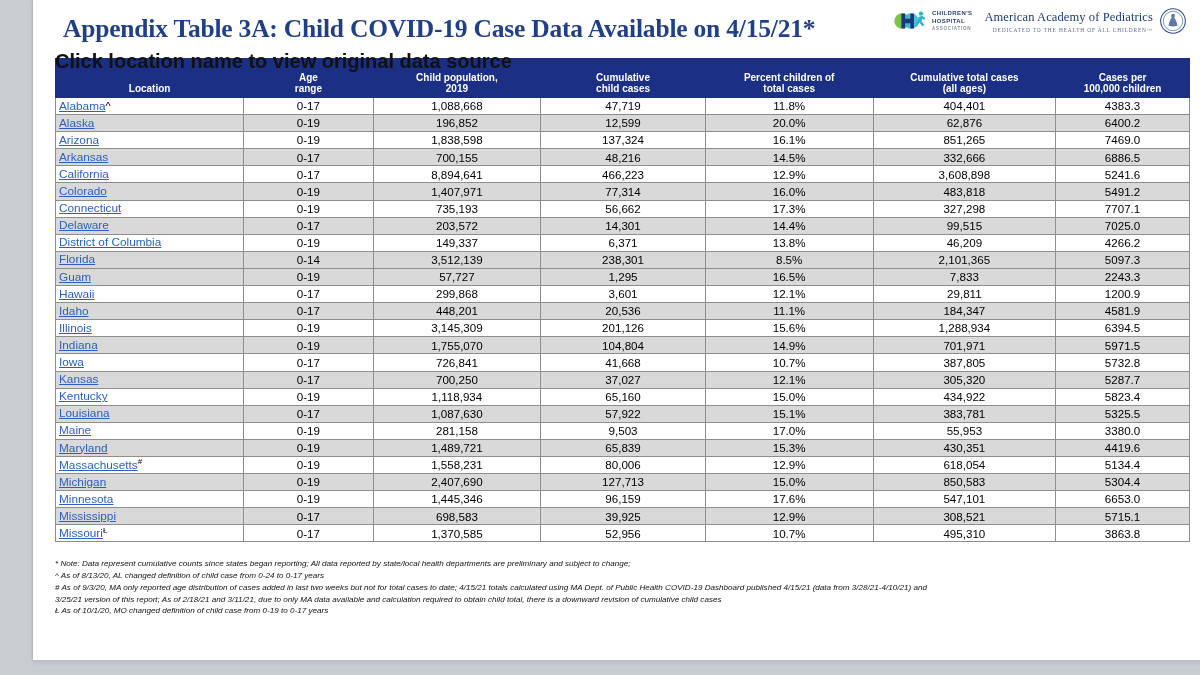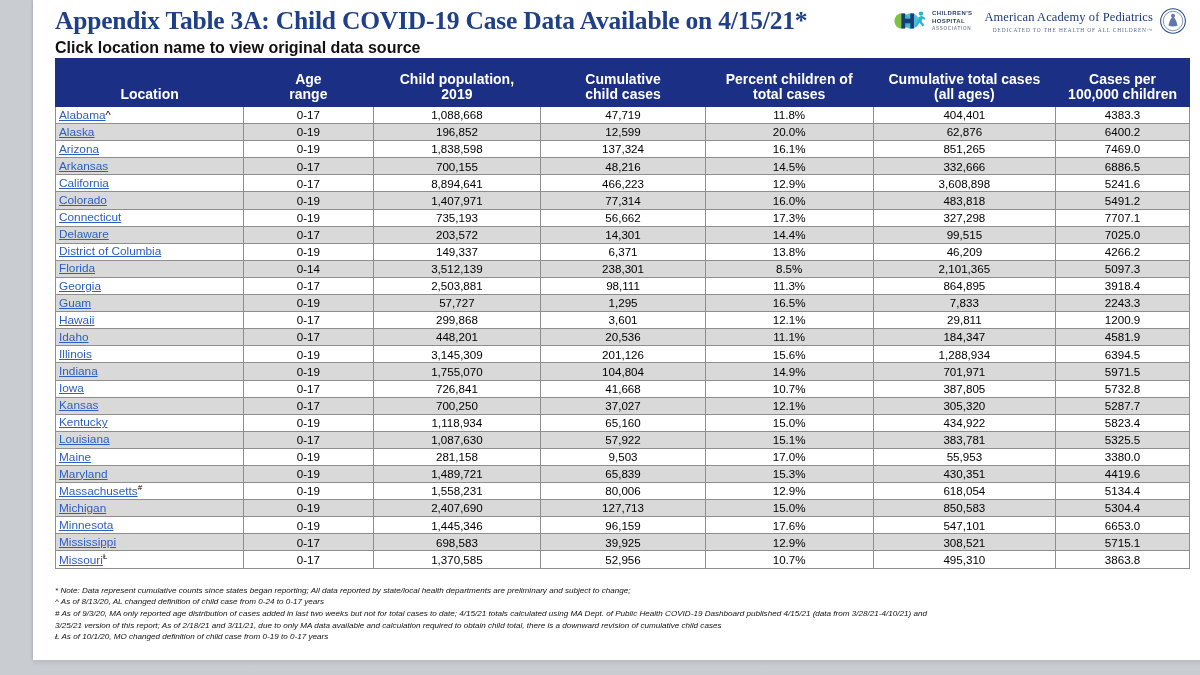--- a/index.html
+++ b/index.html
@@ -28,28 +28,28 @@
     position: relative;
     padding: 8px 10px 0 22px;
     height: 58px;
   }
   .title {
     font-family: "Liberation Serif", serif;
     font-weight: bold;
     font-size: 25.5px;
     color: #1f3f86;
     letter-spacing: -0.2px;
-    margin: 0;
+    margin: 8px;
     line-height: 1.05;
     white-space: nowrap;
   }
   .subtitle {
     font-family: "Liberation Sans", sans-serif;
     font-weight: bold;
-    font-size: 16px;
+    font-size: 20px;
     color: #111111;
     margin: 5px 0 8px 0;
     line-height: 1;
   }
   .logos {
     position: absolute;
     right: 14px; top: 6px;
     display: flex; align-items: center; gap: 12px;
   }
   .cha-logo { display: flex; align-items: center; gap: 4px; }
@@ -79,26 +79,26 @@
     width: 100%;
     border-collapse: collapse;
     table-layout: fixed;
     font-size: 11.6px;
     color: #000;
   }
   table.data th {
     background: #1b2f84;
     color: #ffffff;
     font-weight: bold;
-    font-size: 14px;
+    font-size: 10px;
     line-height: 1.12;
     text-align: center;
     vertical-align: bottom;
     padding: 4px 2px 3px 2px;
-    height: 48px;
+    height: 39px;
     border: 1px solid #1b2f84;
   }
   table.data th.loc-head { vertical-align: bottom; margin-top: 16px; }
   table.data td {
     border: 1px solid #8e8e8e;
     height: 17.1px;
     padding: 0 5px;
     line-height: 1;
     text-align: center;
     white-space: nowrap;
@@ -300,29 +300,20 @@
           </tr>
           <tr class="alt">
             <td class="loc"><a class="loclink" href="#">Florida</a></td>
             <td>0-14</td>
             <td>3,512,139</td>
             <td>238,301</td>
             <td>8.5%</td>
             <td>2,101,365</td>
             <td>5097.3</td>
           </tr>
-          <tr>
-            <td class="loc"><a class="loclink" href="#">Georgia</a></td>
-            <td>0-17</td>
-            <td>2,503,881</td>
-            <td>98,111</td>
-            <td>11.3%</td>
-            <td>864,895</td>
-            <td>3918.4</td>
-          </tr>
           <tr class="alt">
             <td class="loc"><a class="loclink" href="#">Guam</a></td>
             <td>0-19</td>
             <td>57,727</td>
             <td>1,295</td>
             <td>16.5%</td>
             <td>7,833</td>
             <td>2243.3</td>
           </tr>
           <tr>

